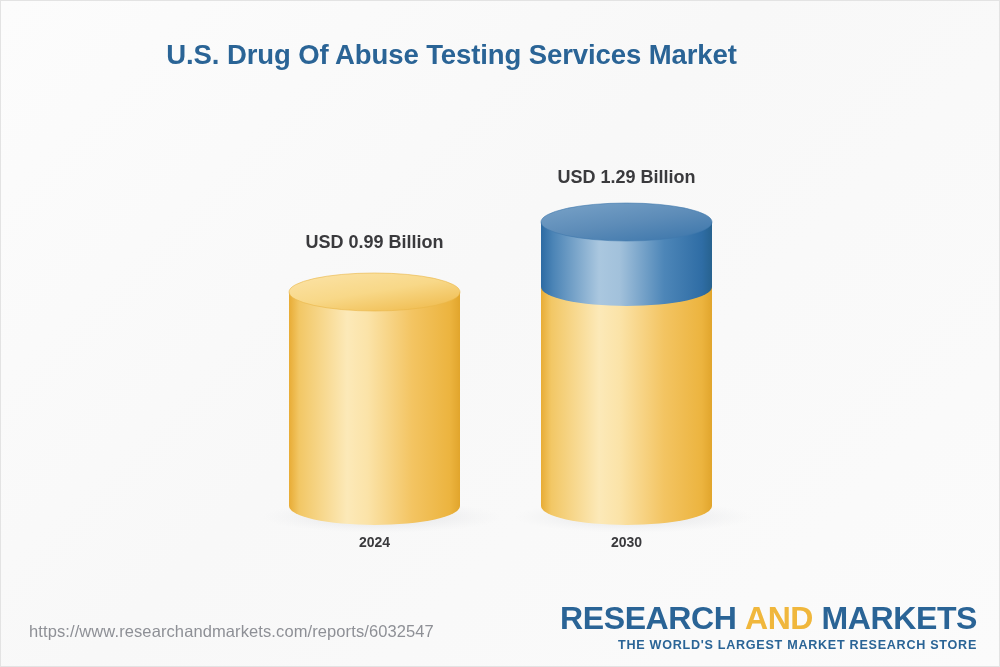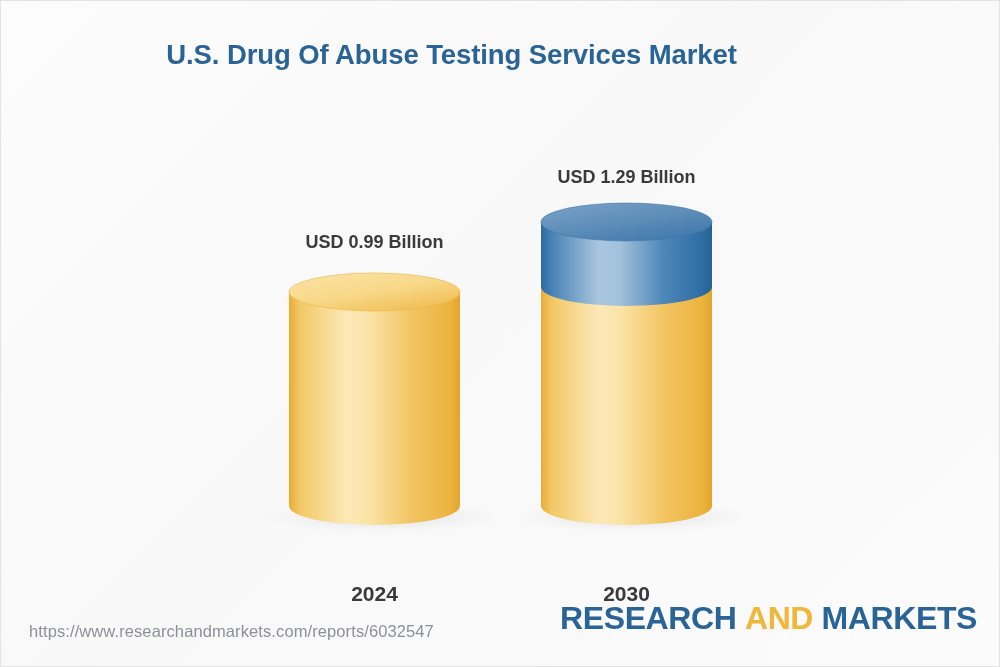--- a/index.html
+++ b/index.html
@@ -61,26 +61,25 @@
     font-weight: bold;
     color: #3a3a3d;
     text-align: center;
     white-space: nowrap;
   }
   .value-label-0 { left: 288px; width: 171px; top: 231px; }
   .value-label-1 { left: 540px; width: 171px; top: 166px; }
 
   .cat-label {
     position: absolute;
-    font-size: 21px;
+    font-size: 14px;
     font-weight: bold;
     color: #3a3a3d;
     text-align: center;
     white-space: nowrap;
-    margin-top: 48px;
   }
   .cat-label-0 { left: 288px; width: 171px; top: 533px; }
   .cat-label-1 { left: 540px; width: 171px; top: 533px; }
 
   .cyl-svg { position: absolute; left: 0; top: 0; overflow: visible; }
 
   
   .footer-url {
     position: absolute;
     left: 28px;
@@ -193,15 +192,16 @@
     <div class="value-label value-label-1">USD 1.29 Billion</div>
 
     <div class="cat-label cat-label-0">2024</div>
     <div class="cat-label cat-label-1">2030</div>
   </div>
 
   <div class="footer-url">https://www.researchandmarkets.com/reports/6032547</div>
 
   <div class="logo">
     <div class="logo-main"><span>RESEARCH</span><span class="logo-and">&nbsp;</span><span class="logo-and">AND</span><span>&nbsp;</span><span>MARKETS</span></div>
+    <div class="logo-tag">THE WORLD'S LARGEST MARKET RESEARCH STORE</div>
   </div>
 
 </div>
 
 </body></html>

